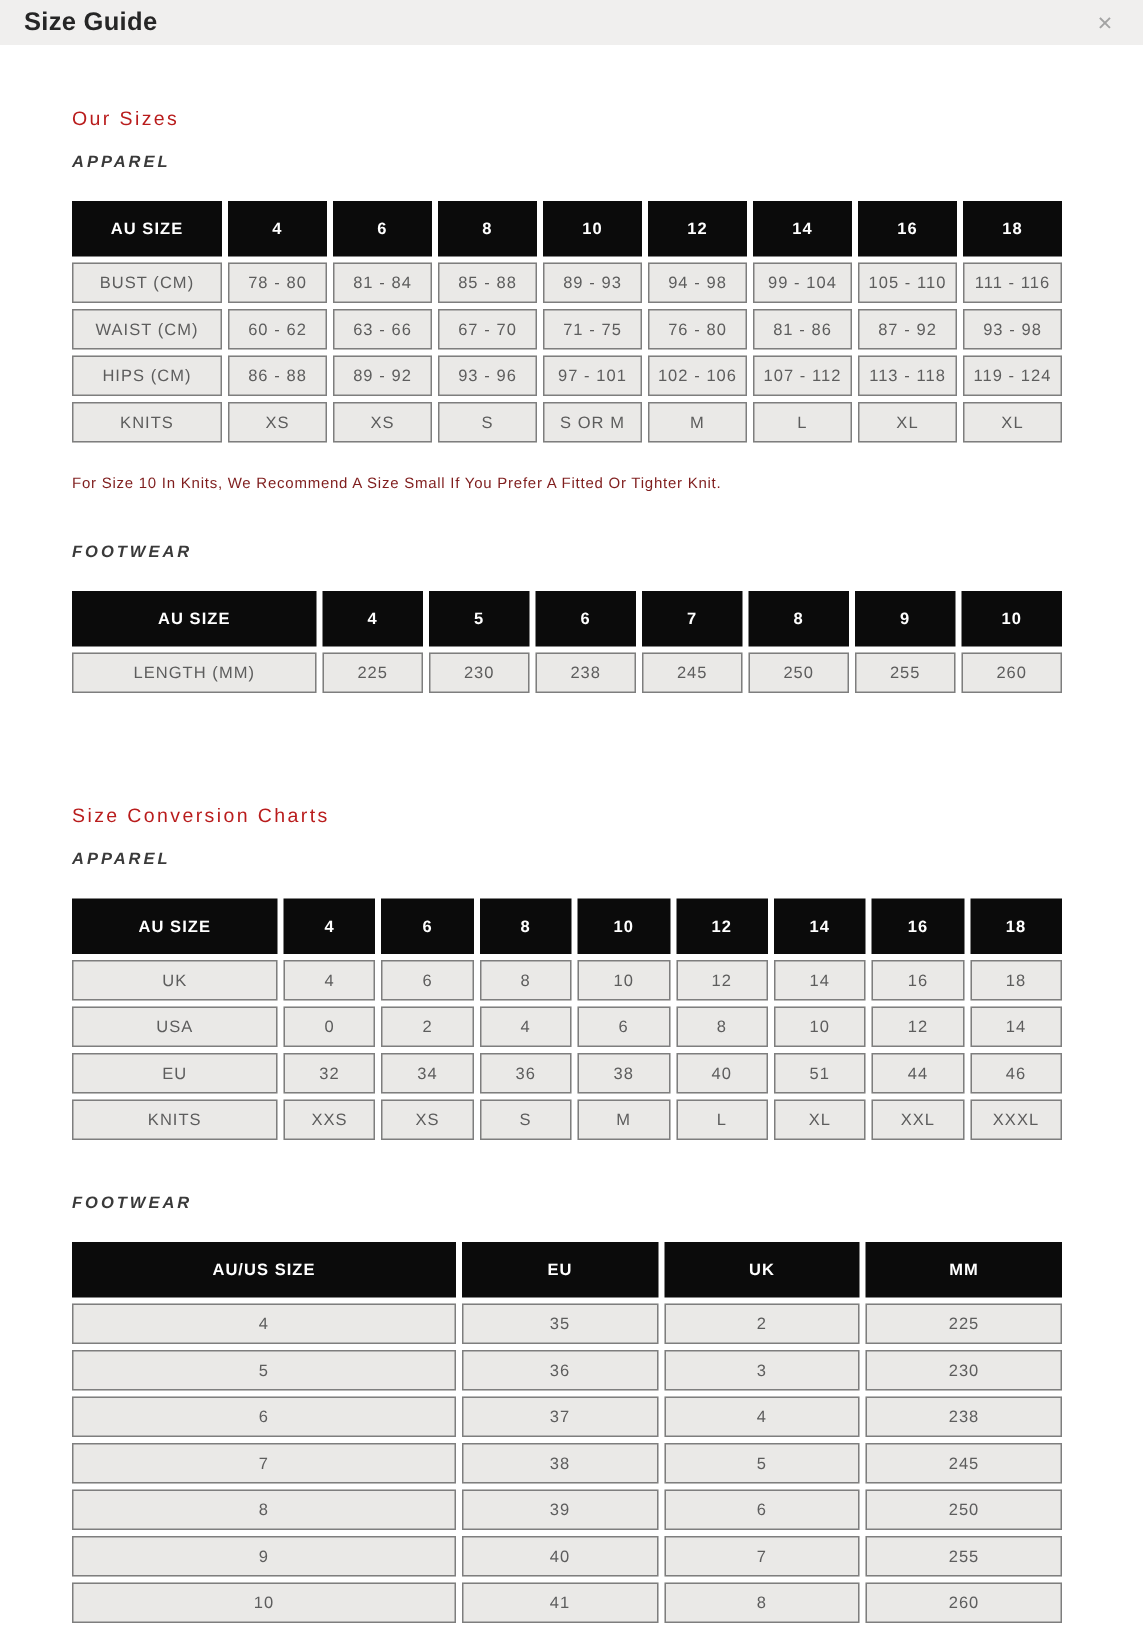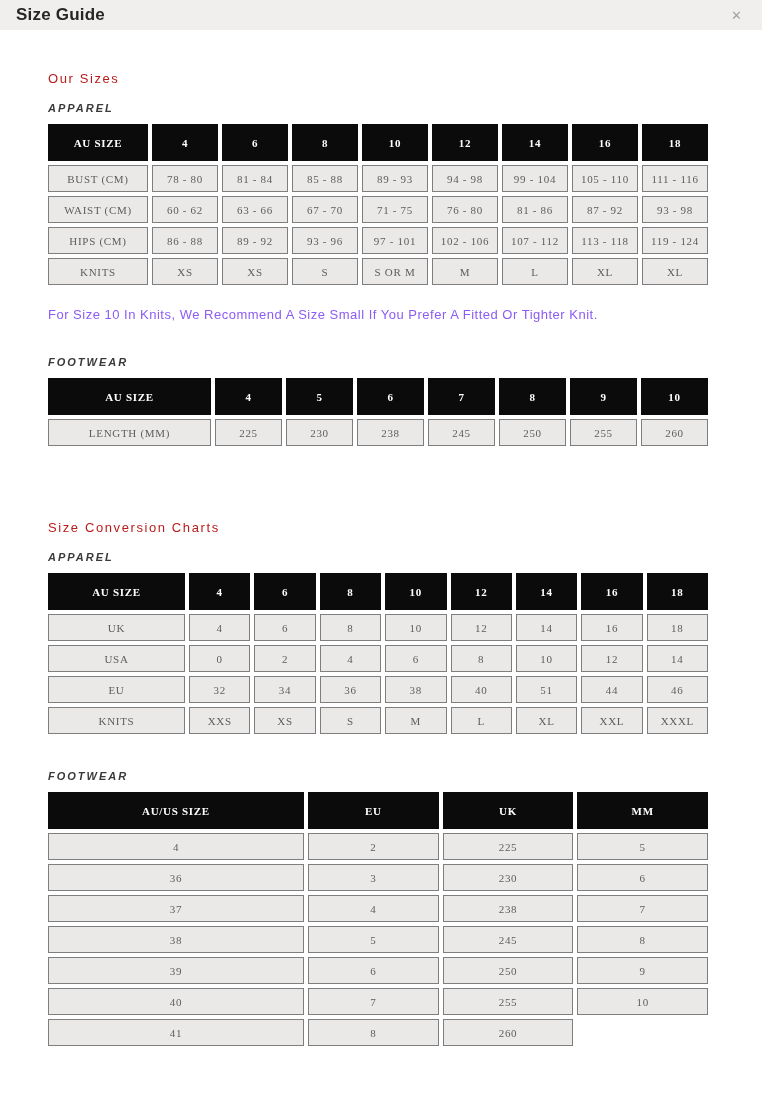--- a/index.html
+++ b/index.html
@@ -58,24 +58,23 @@
   .table-label.first { margin-top: 16px; }
   .table-label.after-note { margin-top: 34px; }
   .table-label.after-heading { margin-top: 16px; }
   .table-label.after-table { margin-top: 36px; }
   .section-heading.conversion { margin-top: 74px; }
 
   
   .size-table {
     display: grid;
     gap: 4px;
-    margin-top: 10px;
+    margin-top: 20px;
     grid-auto-rows: 27px;
     grid-template-rows: 37px;
-    font-family: Liberation Serif, serif;
   }
   .cols-our-apparel   { grid-template-columns: 100px repeat(8, 1fr); }
   .cols-our-footwear  { grid-template-columns: 163px repeat(7, 1fr); }
   .cols-conv-apparel  { grid-template-columns: 137px repeat(8, 1fr); }
   .cols-conv-footwear { grid-template-columns: 256px repeat(3, 1fr); }
 
   .cell {
     display: flex;
     align-items: center;
     justify-content: center;
@@ -89,23 +88,23 @@
     font-weight: bold;
   }
   .cell.body {
     background: #eae9e7;
     border: 1px solid #7e7e7e;
     color: #5d5d5d;
   }
 
   .note {
     margin-top: 22px;
-    font-size: 13px;
+    font-size: 10px;
     letter-spacing: 0.5px;
-    color: #8b5cf6;
+    color: #7f1d1d;
   }
 </style>
 </head>
 <body>
 
 <header class="topbar">
   <span class="topbar-title">Size Guide</span>
   <button class="close-btn">✕</button>
 </header>
 
@@ -235,20 +234,21 @@
       <div class="cell body">XXXL</div>
     </div>
 
   <h3 class="table-label after-table">FOOTWEAR</h3>
   <div class="size-table cols-conv-footwear">
       <div class="cell head">AU/US SIZE</div>
       <div class="cell head">EU</div>
       <div class="cell head">UK</div>
       <div class="cell head">MM</div>
       <div class="cell body">4</div>
+      <div class="cell body">35</div>
       <div class="cell body">2</div>
       <div class="cell body">225</div>
       <div class="cell body">5</div>
       <div class="cell body">36</div>
       <div class="cell body">3</div>
       <div class="cell body">230</div>
       <div class="cell body">6</div>
       <div class="cell body">37</div>
       <div class="cell body">4</div>
       <div class="cell body">238</div>

